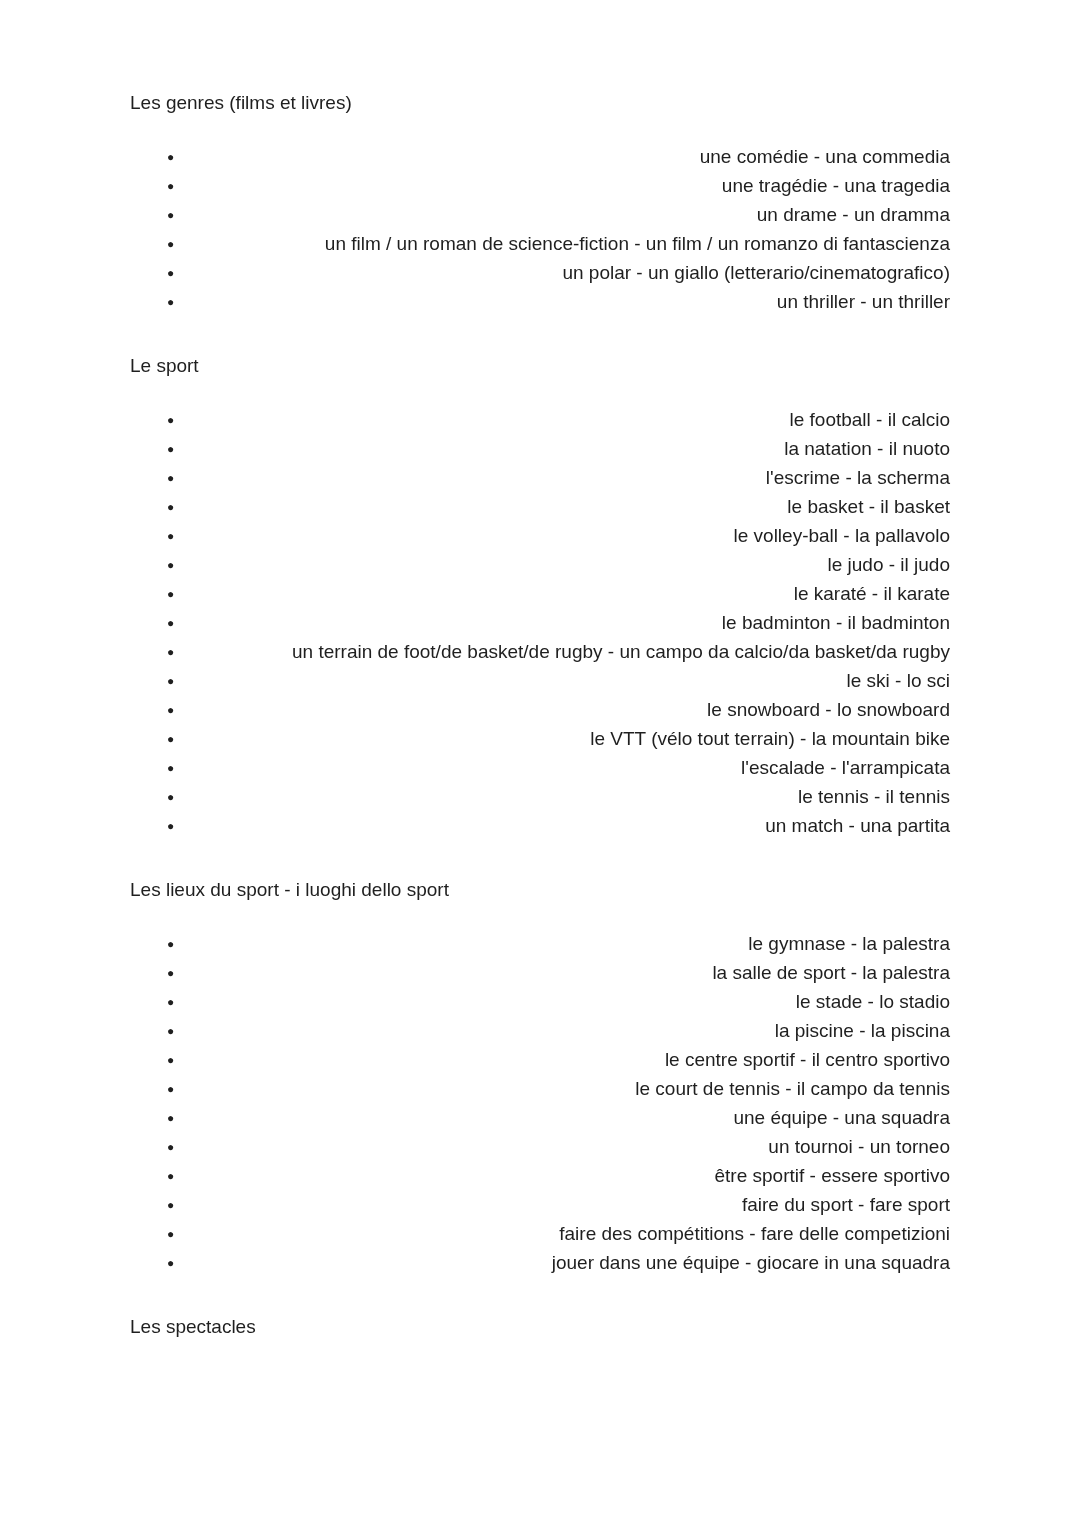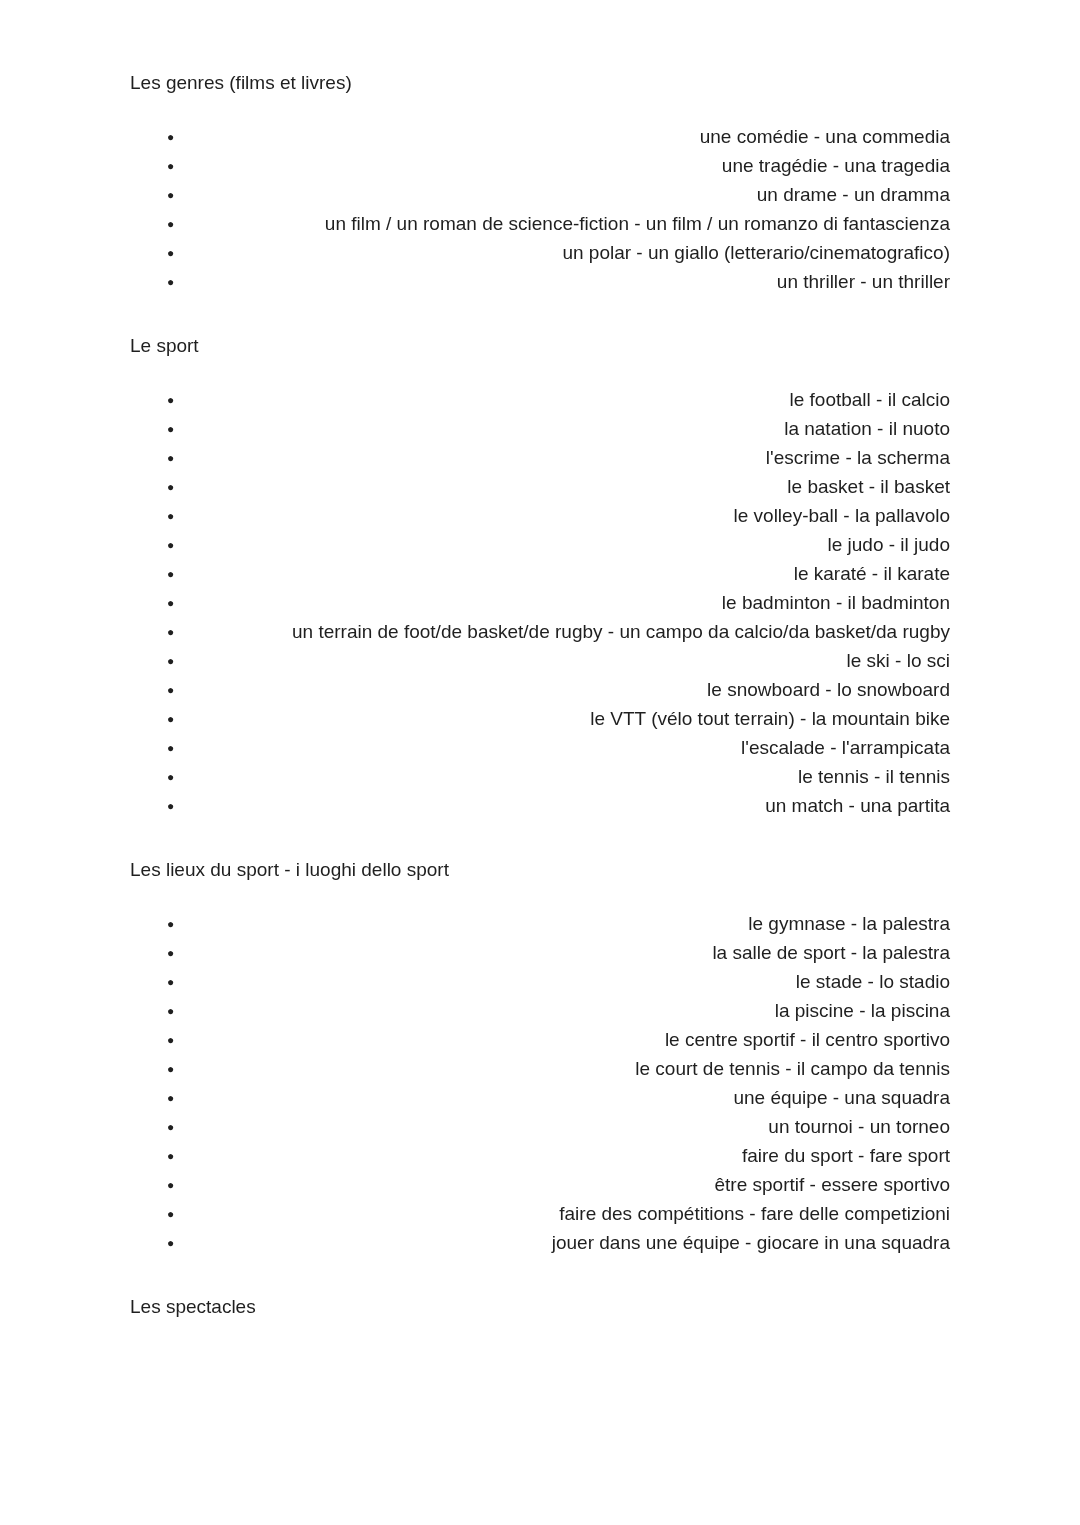--- a/index.html
+++ b/index.html
@@ -11,21 +11,21 @@
     width: 1080px;
     height: 1525px;
     font-family: "Liberation Sans", "DejaVu Sans", sans-serif;
     color: #1f1f1f;
     overflow: hidden;
   }
   .page {
     box-sizing: border-box;
     width: 1080px;
     height: 1238px;
-    padding: 68px 130px 0 130px;
+    padding: 88px 130px 0 130px;
     background: #ffffff;
   }
   .section-heading {
     font-size: 19px;
     font-weight: 400;
     line-height: 29px;
     margin: 0;
   }
   .section + .section .section-heading {
     margin-top: 35px;
@@ -94,22 +94,22 @@
     <h2 class="section-heading">Les lieux du sport - i luoghi dello sport</h2>
     <ul class="vocab-list">
         <li>le gymnase - la palestra</li>
         <li>la salle de sport - la palestra</li>
         <li>le stade - lo stadio</li>
         <li>la piscine - la piscina</li>
         <li>le centre sportif - il centro sportivo</li>
         <li>le court de tennis - il campo da tennis</li>
         <li>une équipe - una squadra</li>
         <li>un tournoi - un torneo</li>
+        <li>être sportif - essere sportivo</li>
         <li>faire du sport - fare sport</li>
-        <li>être sportif - essere sportivo</li>
         <li>faire des compétitions - fare delle competizioni</li>
         <li>jouer dans une équipe - giocare in una squadra</li>
       </ul>
   </div>
 
   <div class="section">
     <h2 class="section-heading">Les spectacles</h2>
   </div>
 
 </div>

